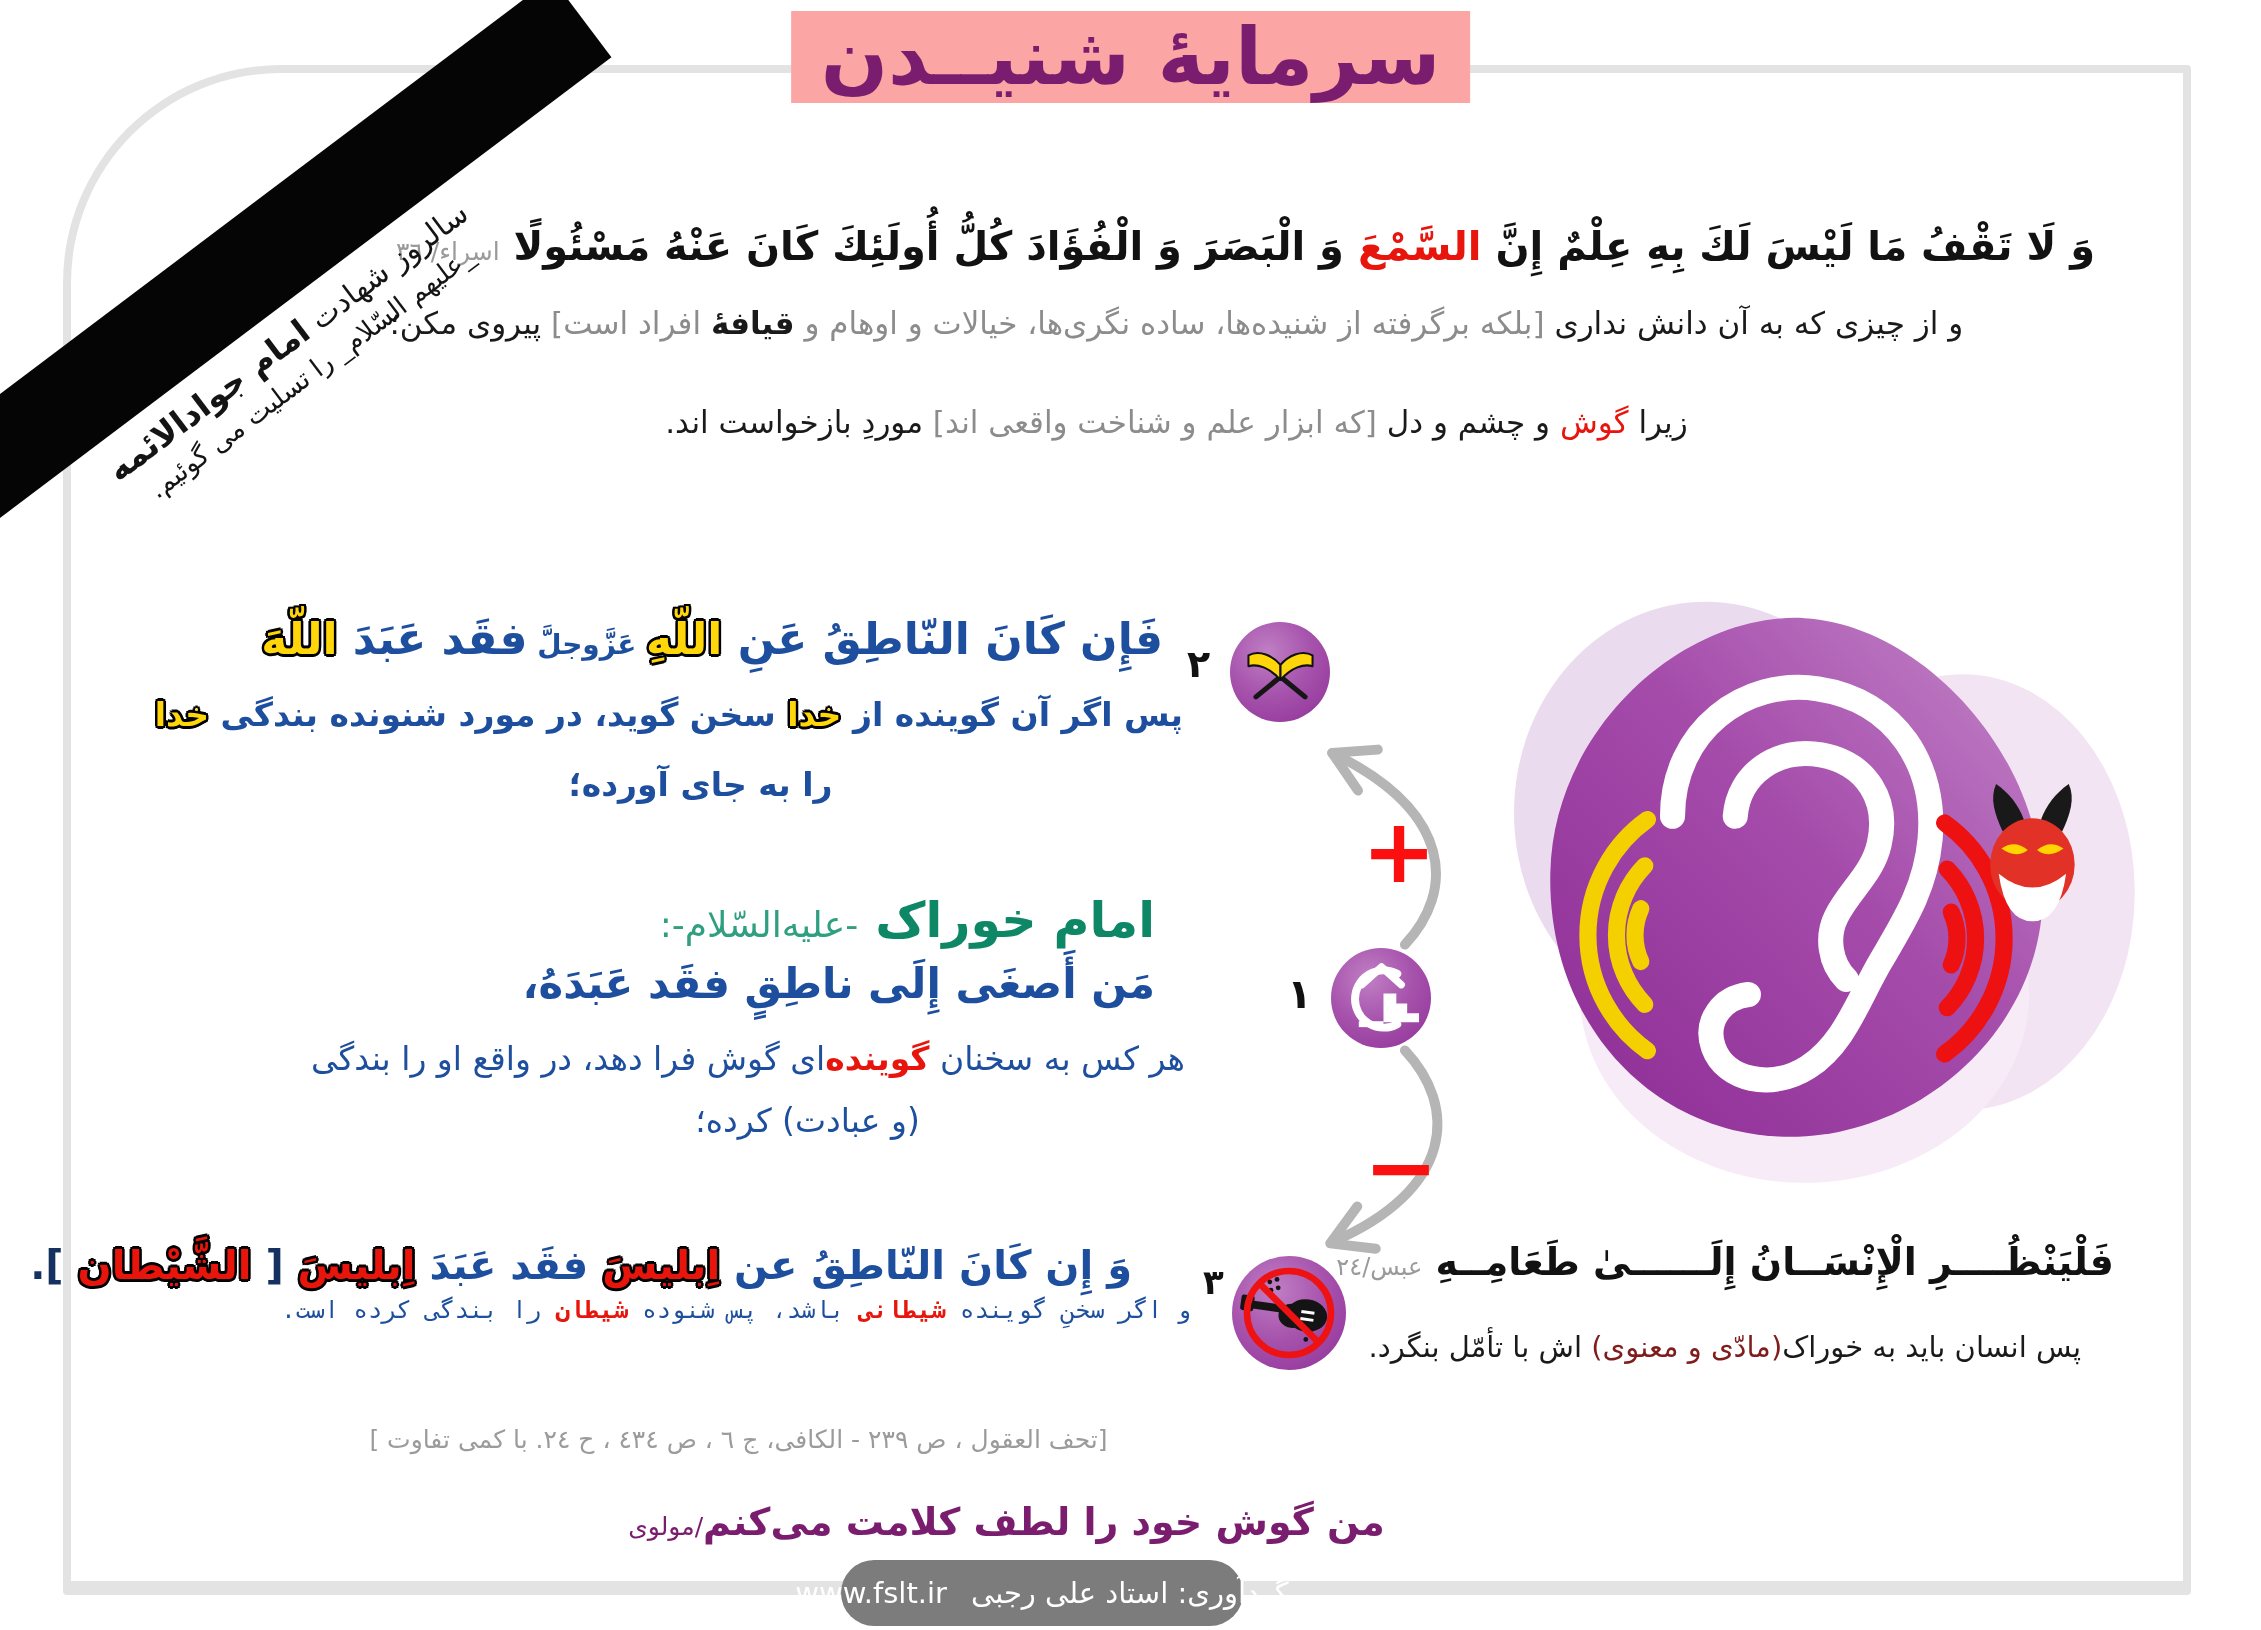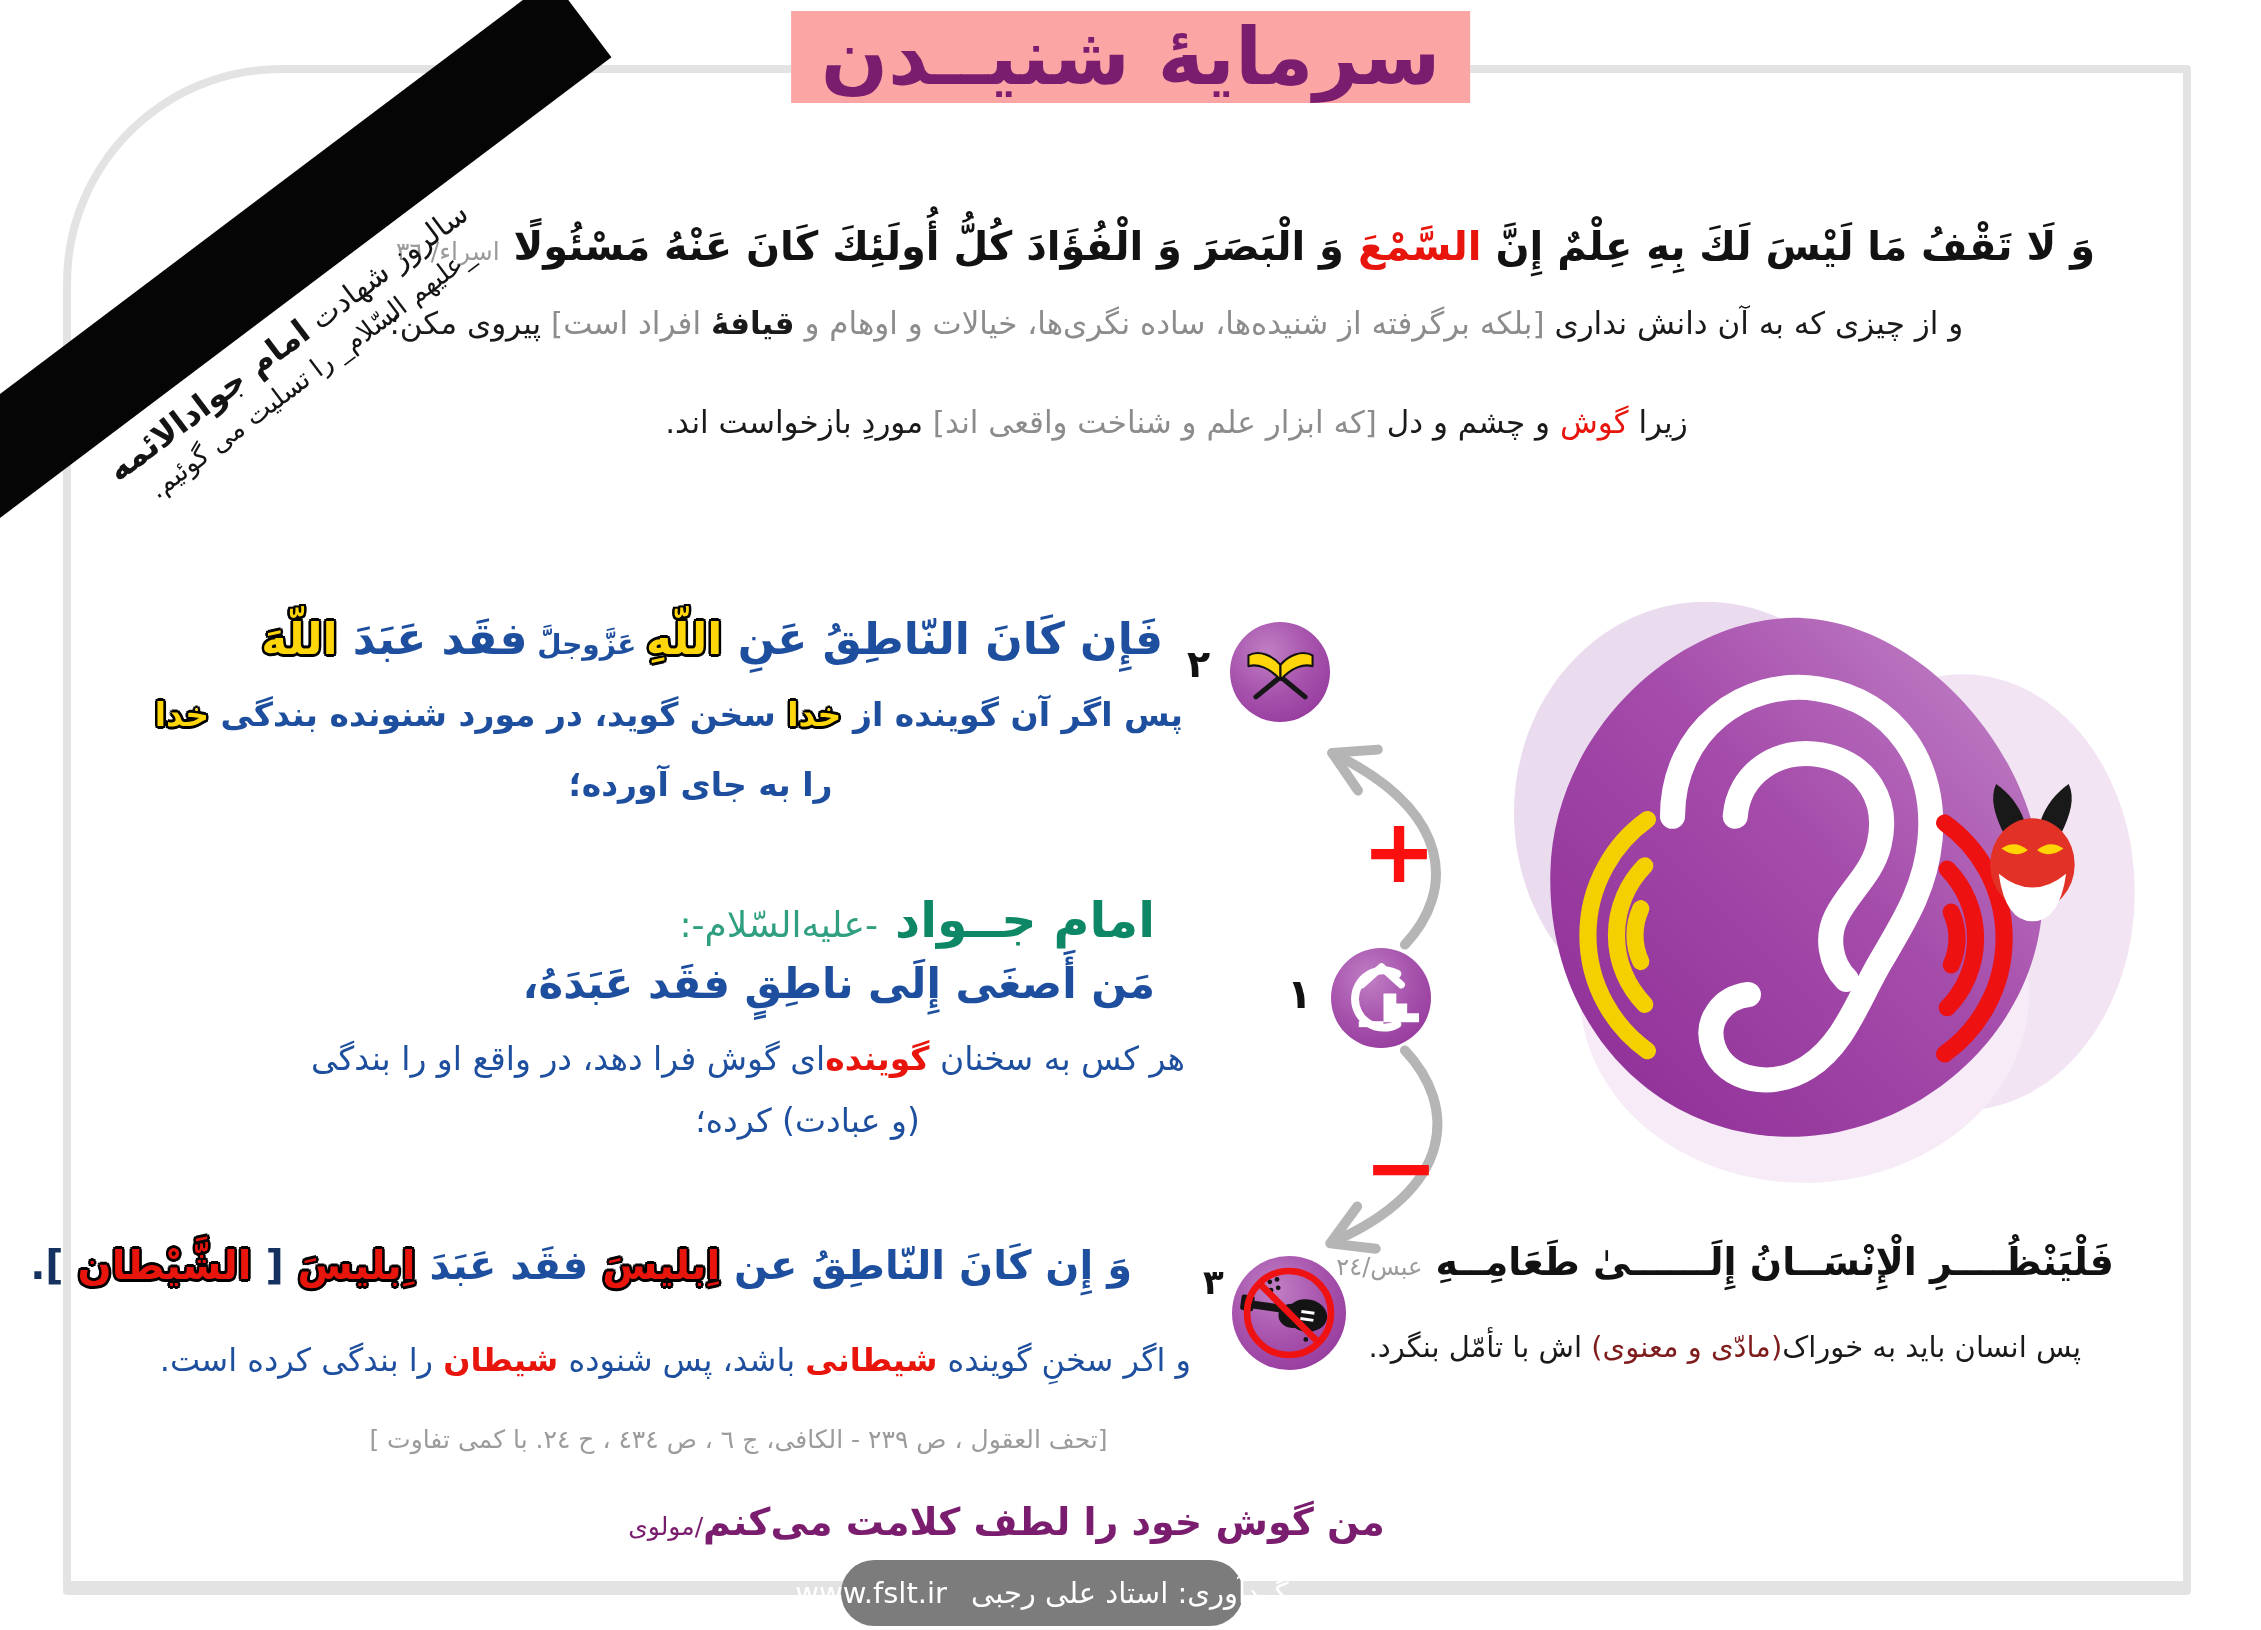--- a/index.html
+++ b/index.html
@@ -46,21 +46,21 @@
 
   .heading{top:892px;right:1106px;z-index:5;}
   .heading .name{font-size:49px;font-weight:bold;color:#0d8765;}
   .heading .salam{font-size:36px;color:#2f9f80;}
 
   .h1-ar{top:959px;right:1106px;font-size:42px;font-weight:bold;z-index:5;}
   .h1-fa{top:1039px;right:1076px;font-size:33px;z-index:5;}
   .h1-fa2{top:1101px;left:431px;width:753px;text-align:center;font-size:33px;z-index:5;}
 
   .h3-ar{top:1242px;right:1129px;font-size:40px;font-weight:bold;z-index:5;}
-  .h3-fa{top:1341px;right:1070px;font-size:32px;z-index:5;}
+  .h3-fa{top:1296px;right:1070px;font-size:24px;z-index:5;font-family:Liberation Mono, monospace;}
 
   
   .ab-ar{top:1240px;right:147px;font-size:38px;font-weight:bold;color:#121212;z-index:5;}
   .ab-ar .cite{font-size:24px;font-weight:normal;color:#9a9a9a;margin-top:16px;}
   .ab-fa{top:1330px;right:180px;font-size:29px;color:#1a1a1a;z-index:5;}
   .ab-fa .gray{color:#7f1d1d;}
 
   
   .sources{top:1425px;left:330px;width:817px;text-align:center;font-size:25px;color:#9b9b9b;z-index:5;}
   .molavi{top:1500px;left:544px;width:925px;text-align:center;z-index:5;color:#7a1d6e;}
@@ -103,21 +103,21 @@
 
   <div class="abs h2-ar blue nowrap" dir="rtl">
     <span>فَإِن كَانَ النّاطِقُ عَنِ </span><span class="yellow-ol">اللّهِ</span><span class="azza"> عَزَّوجلَّ </span><span>فقَد عَبَدَ </span><span class="yellow-ol">اللّهَ</span>
   </div>
   <div class="abs h2-fa blue nowrap" dir="rtl">
     <span>پس اگر آن گوینده از </span><span class="yellow-ol">خدا</span><span> سخن گوید، در مورد شنونده بندگی </span><span class="yellow-ol">خدا</span>
   </div>
   <div class="abs h2-fa2 blue nowrap" dir="rtl">را به جای آورده؛</div>
 
   <div class="abs heading nowrap" dir="rtl">
-    <span class="name">امام جــواد </span><span class="salam">-علیه‌السّلام-:</span>
+    <span class="name">امام خوراک </span><span class="salam">-علیه‌السّلام-:</span>
   </div>
 
   <div class="abs h1-ar blue nowrap" dir="rtl">مَن أَصغَى إِلَى ناطِقٍ فقَد عَبَدَهُ،</div>
   <div class="abs h1-fa blue nowrap" dir="rtl">
     <span>هر کس به سخنان </span><span class="red-b">گوینده</span><span>‌ای گوش فرا دهد، در واقع او را بندگی</span>
   </div>
   <div class="abs h1-fa2 blue nowrap" dir="rtl">(و عبادت) کرده؛</div>
 
   <div class="abs h3-ar blue nowrap" dir="rtl">
     <span>وَ إِن كَانَ النّاطِقُ عن </span><span class="red-ol">اِبلیسَ</span><span> فقَد عَبَدَ </span><span class="red-ol">اِبلیسَ</span><span style="color:#15315f"> [ </span><span class="red-ol">الشَّیْطان</span><span style="color:#15315f"> ].</span>

